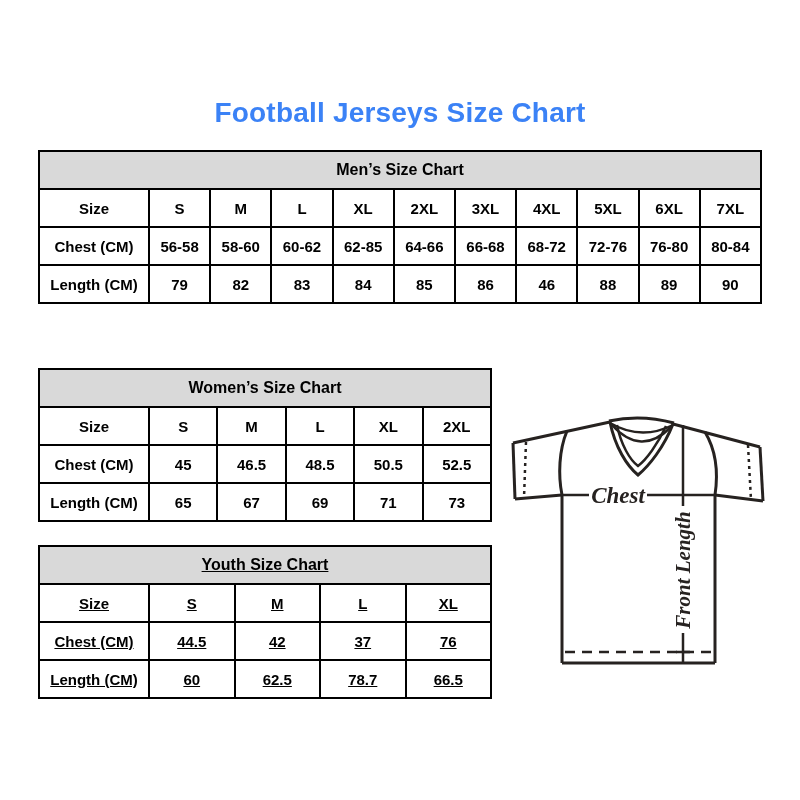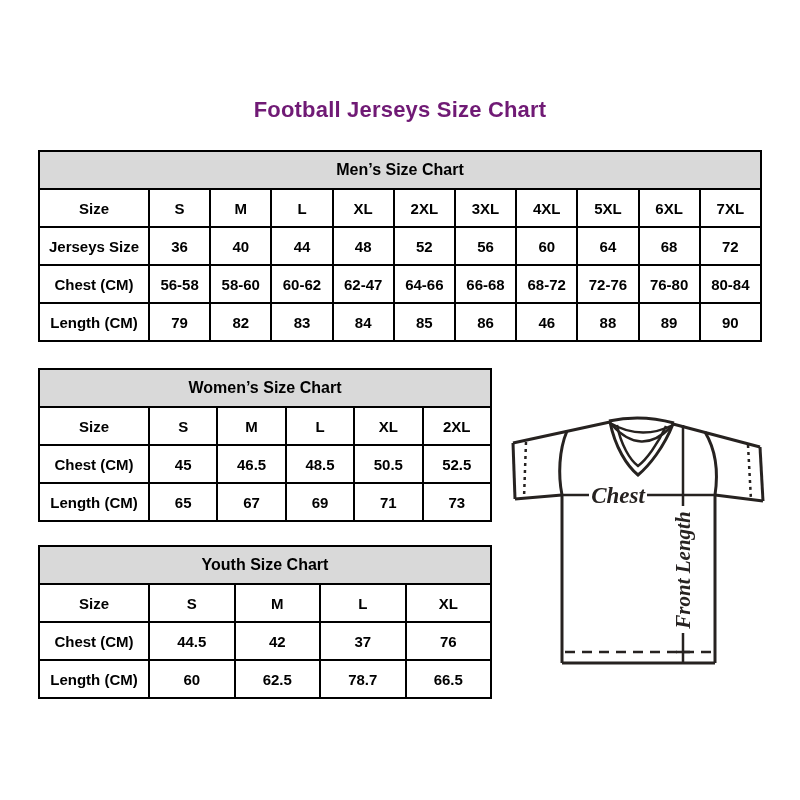--- a/index.html
+++ b/index.html
@@ -14,35 +14,35 @@
     background: #ffffff;
     font-family: "Liberation Sans", sans-serif;
     overflow: hidden;
   }
   .page-title {
     position: absolute;
     top: 97px;
     left: 0;
     width: 800px;
     text-align: center;
-    font-size: 22px;
+    font-size: 28px;
     font-weight: bold;
-    color: #701a75;
+    color: #3b82f6;
     letter-spacing: 0.2px;
   }
   table.size-table {
     position: absolute;
     border-collapse: collapse;
     table-layout: fixed;
     background: #f97316;
     padding-left: 8px;
   }
   #men-table   { left: 38px; top: 150px; width: 724px; }
   #women-table { left: 38px; top: 368px; width: 454px; border-radius: 26px; }
-  #youth-table { left: 38px; top: 545px; width: 454px; }
+  #youth-table { left: 38px; top: 545px; width: 454px; text-decoration: underline; }
 
   .size-table th, .size-table td {
     border: 2px solid #000000;
     text-align: center;
     vertical-align: middle;
     padding: 0;
     color: #000000;
     font-weight: bold;
     font-size: 15px;
     overflow: hidden;
@@ -93,38 +93,25 @@
           <td>L</td>
           <td>XL</td>
           <td>2XL</td>
           <td>3XL</td>
           <td>4XL</td>
           <td>5XL</td>
           <td>6XL</td>
           <td>7XL</td>
         </tr>
         <tr>
-          <td>Jerseys Size</td>
-          <td>36</td>
-          <td>40</td>
-          <td>44</td>
-          <td>48</td>
-          <td>52</td>
-          <td>56</td>
-          <td>60</td>
-          <td>64</td>
-          <td>68</td>
-          <td>72</td>
-        </tr>
-        <tr>
           <td>Chest (CM)</td>
           <td>56-58</td>
           <td>58-60</td>
           <td>60-62</td>
-          <td>62-47</td>
+          <td>62-85</td>
           <td>64-66</td>
           <td>66-68</td>
           <td>68-72</td>
           <td>72-76</td>
           <td>76-80</td>
           <td>80-84</td>
         </tr>
         <tr>
           <td>Length (CM)</td>
           <td>79</td>

